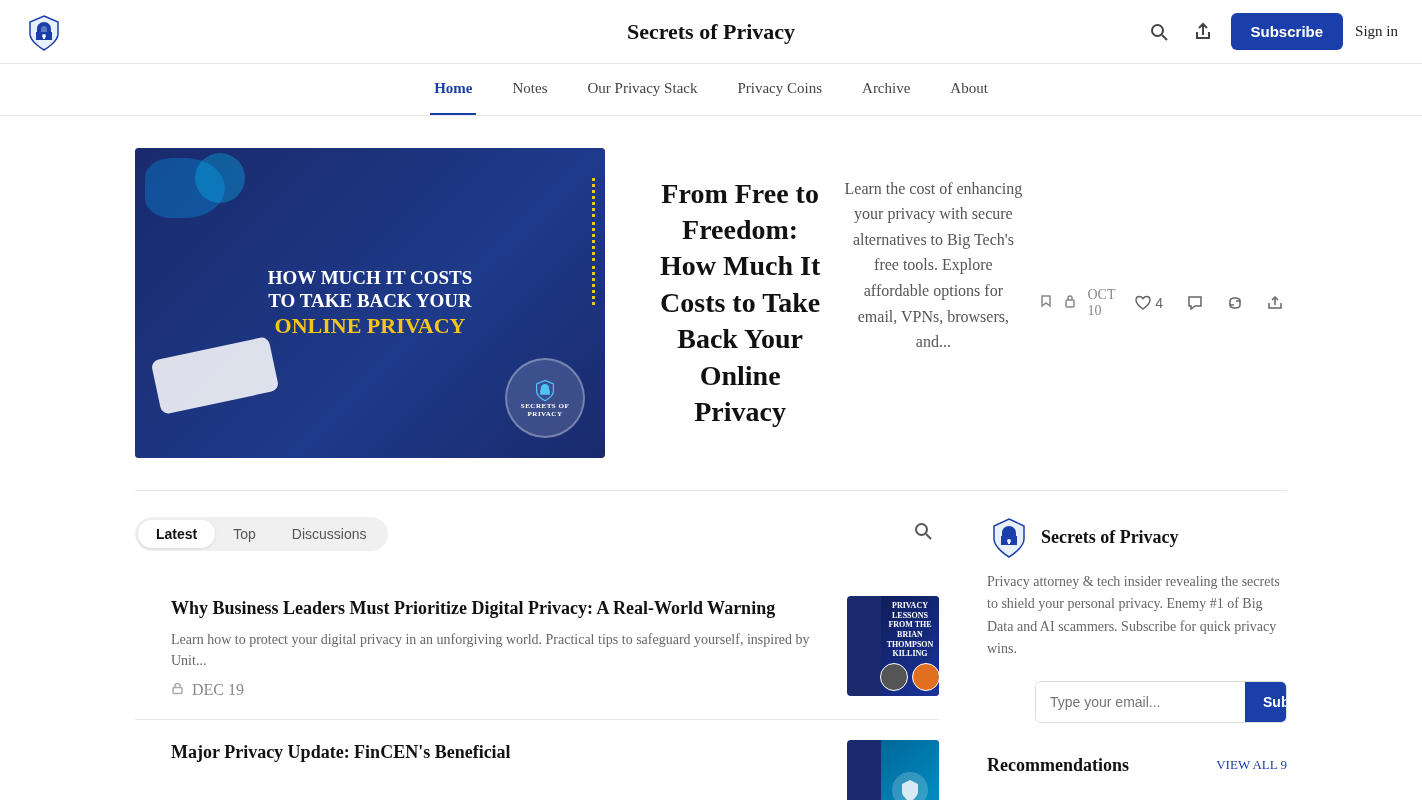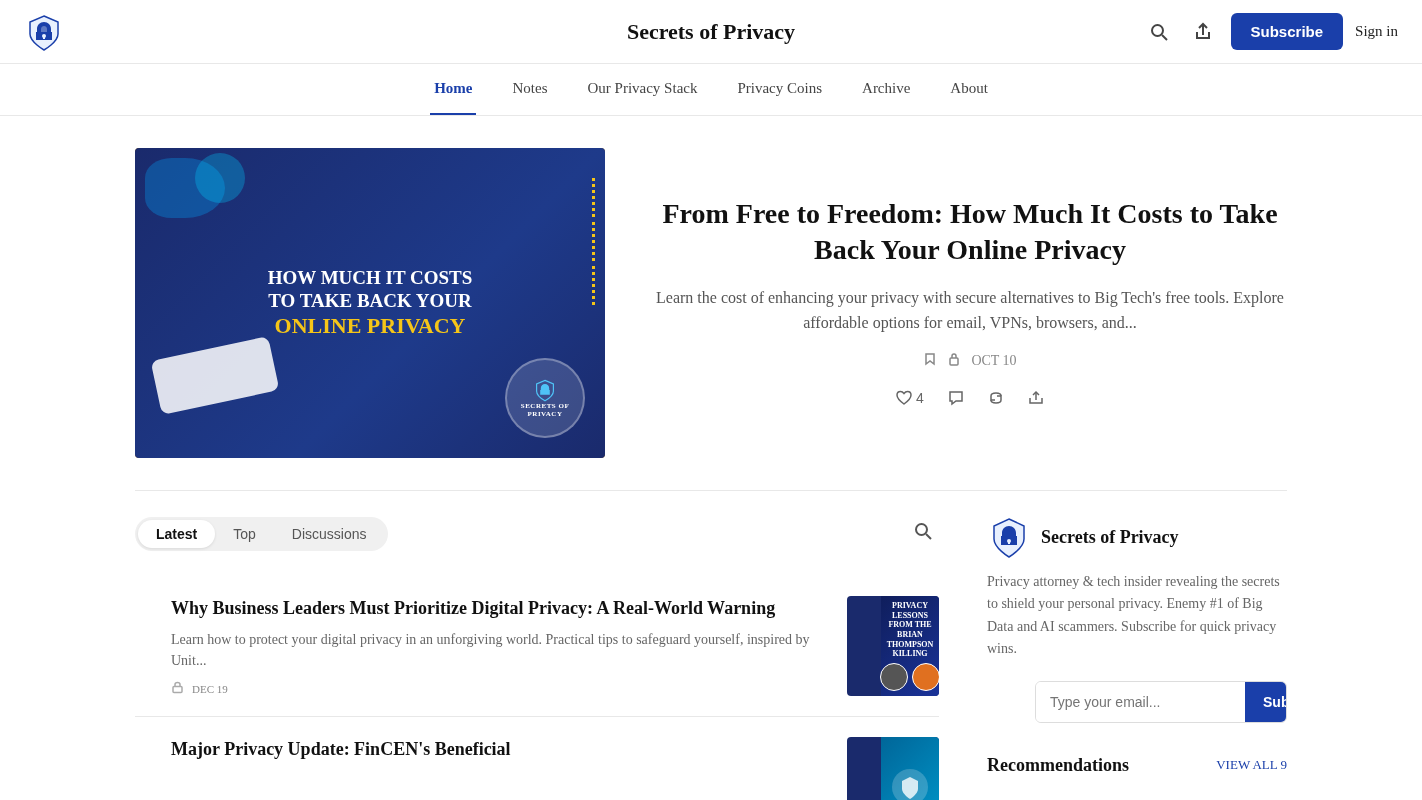--- a/index.html
+++ b/index.html
@@ -144,21 +144,20 @@
       color: #fff;
       font-size: 7px;
       font-weight: 700;
       text-align: center;
       text-transform: uppercase;
       letter-spacing: 0.5px;
     }
     .featured-content {
       flex: 1;
       display: flex;
-      flex-direction: column;
       gap: 16px;
     }
     .featured-title {
       font-size: 28px;
       font-weight: 800;
       line-height: 1.3;
       text-align: center;
       color: #111;
     }
     .featured-excerpt {
@@ -270,21 +269,21 @@
     .post-item-excerpt {
       font-size: 14px;
       color: #666;
       line-height: 1.5;
       margin-bottom: 10px;
     }
     .post-item-meta {
       display: flex;
       align-items: center;
       gap: 8px;
-      font-size: 11px;
+      font-size: 16px;
       color: #888;
     }
     .post-item-thumb {
       width: 92px;
       height: 100px;
       border-radius: 4px;
       overflow: hidden;
       flex-shrink: 0;
       background: #1a2a6c;
       display: flex;

